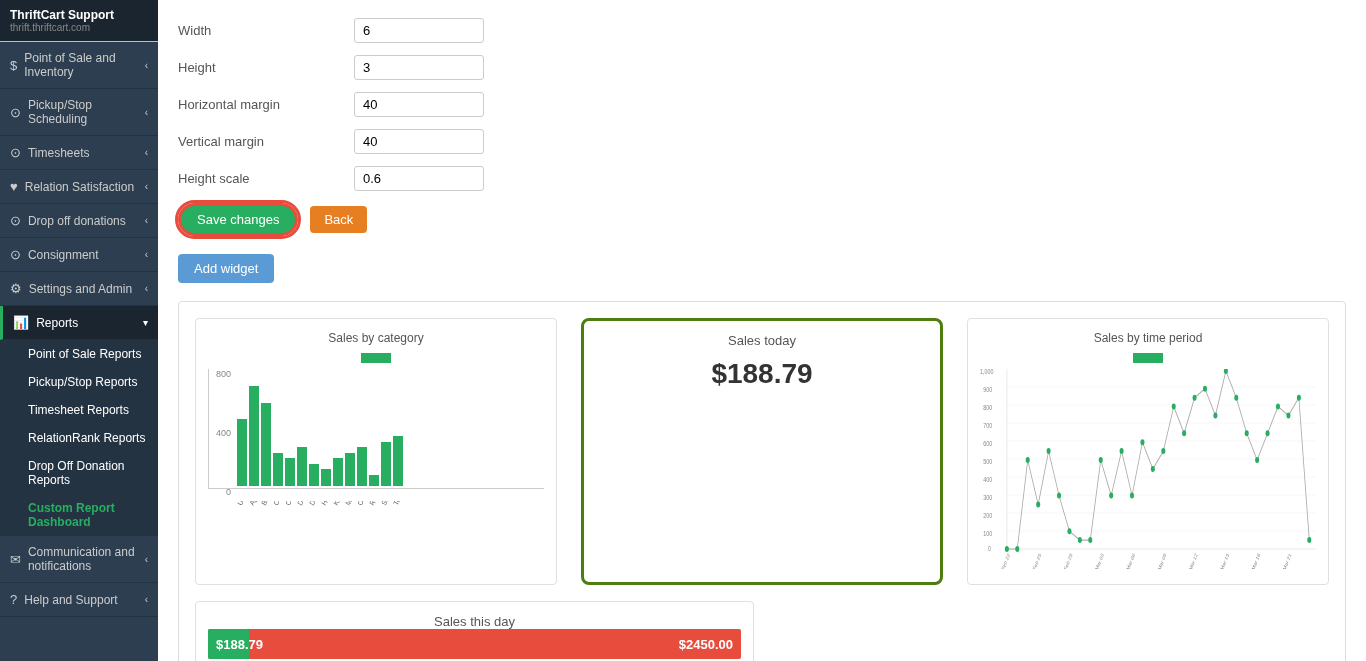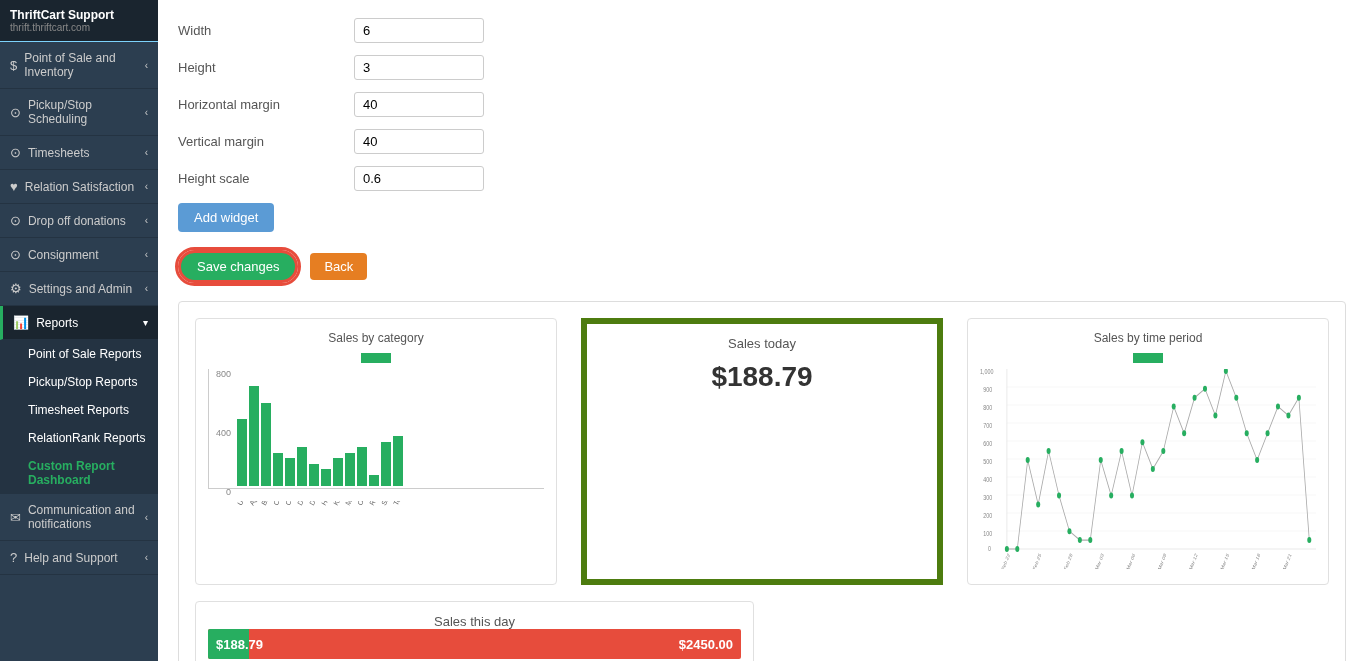--- a/index.html
+++ b/index.html
@@ -190,22 +190,22 @@
       font-size: 7px;
       color: #666;
       transform: rotate(-60deg);
       transform-origin: top left;
       white-space: nowrap;
       margin-top: 2px;
     }
 
     
     .sales-today-widget {
-      border: 6px solid #4d7c0f;
-      border-radius: 0;
+      border: 3px solid #4d7c0f;
+      border-radius: 8px;
       padding: 12px;
       text-align: center;
       background: #fff;
     }
     .sales-today-label {
       font-size: 13px;
       color: #555;
       margin-bottom: 10px;
     }
     .sales-today-value {
@@ -320,20 +320,21 @@
   <div class="sidebar-item active">
     <span class="icon">📊</span>
     <span>Reports</span>
     <span class="arrow">▾</span>
   </div>
   <div class="sidebar-sub">
     <span class="sidebar-sub-item">Point of Sale Reports</span>
     <span class="sidebar-sub-item">Pickup/Stop Reports</span>
     <span class="sidebar-sub-item">Timesheet Reports</span>
     <span class="sidebar-sub-item">RelationRank Reports</span>
+    <span class="sidebar-sub-item">Drop Off Donation Reports</span>
     <span class="sidebar-sub-item active">Custom Report Dashboard</span>
   </div>
   <div class="sidebar-item">
     <span class="icon">✉</span>
     <span>Communication and notifications</span>
     <span class="arrow">‹</span>
   </div>
   <div class="sidebar-item">
     <span class="icon">?</span>
     <span>Help and Support</span>
@@ -358,25 +359,25 @@
   <div class="form-row">
     <span class="form-label">Vertical margin</span>
     <input class="form-input" type="text" value="40" style="">
   </div>
   <div class="form-row">
     <span class="form-label">Height scale</span>
     <input class="form-input" type="text" value="0.6" style="">
   </div>
 
   <div class="btn-row">
-    <button class="btn-add-widget">Add widget</button>
-  </div>
-  <div class="btn-row">
     <button class="btn-save">Save changes</button>
     <button class="btn-back">Back</button>
+  </div>
+  <div class="btn-row">
+    <button class="btn-add-widget">Add widget</button>
   </div>
 
   <div class="dashboard-area">
     <div class="widgets-grid">
 
       <div class="widget-box">
         <div class="widget-title">Sales by category</div>
         <div class="chart-legend">
           <div class="legend-bar"></div>
         </div>

